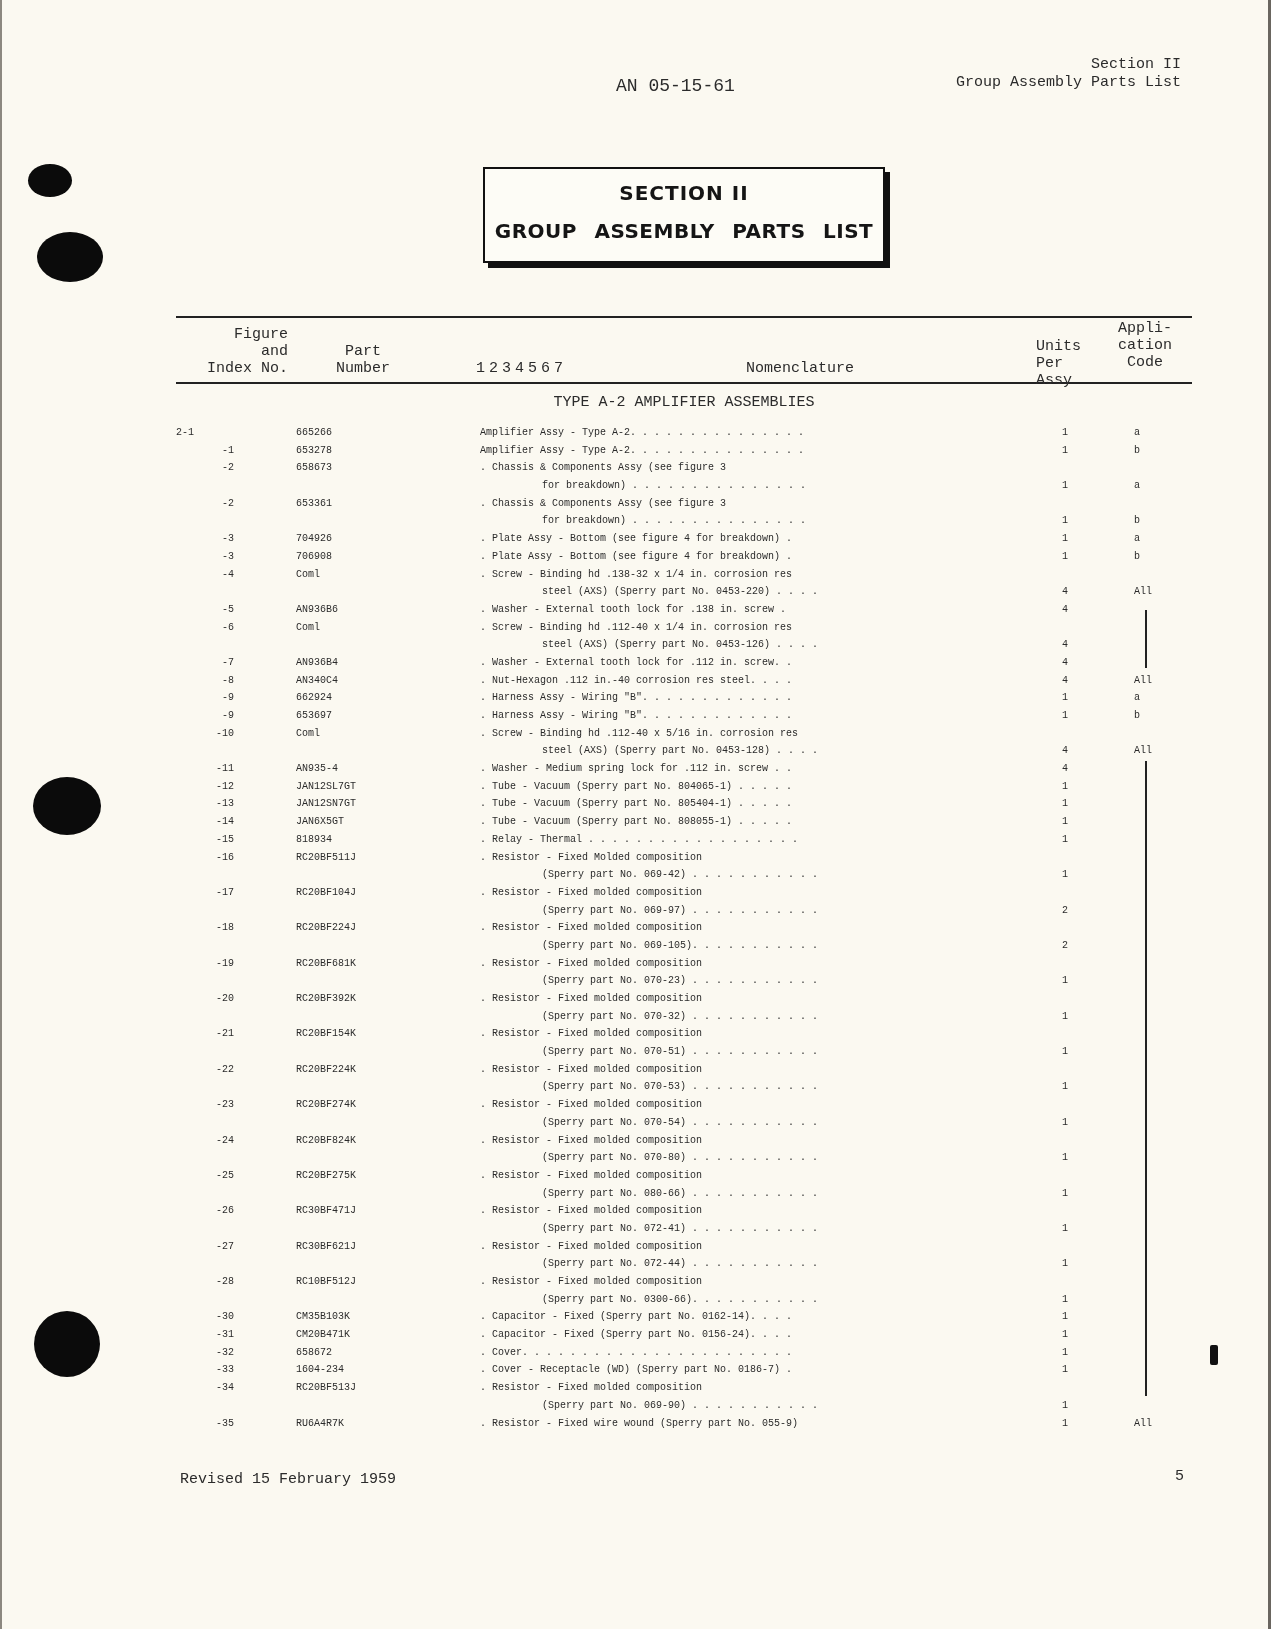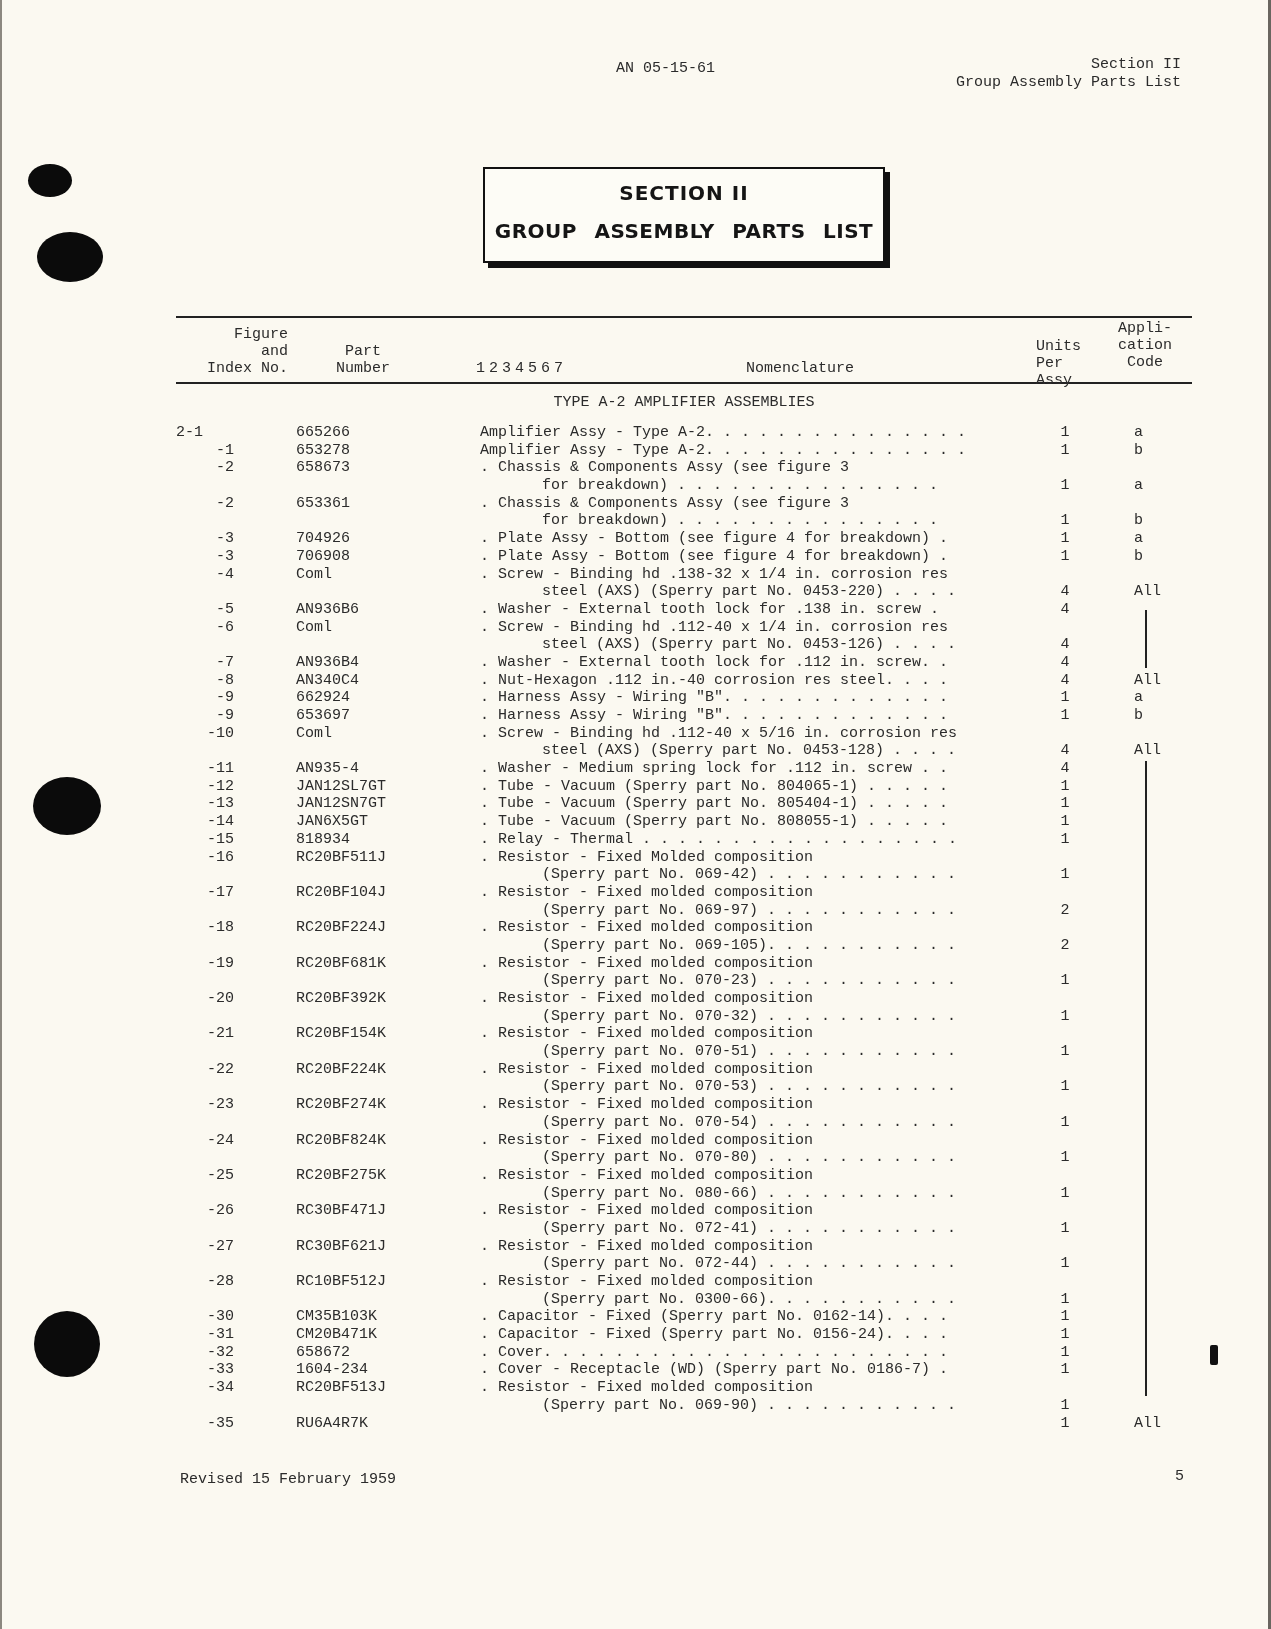--- a/index.html
+++ b/index.html
@@ -17,22 +17,22 @@
   .left-edge {
     position: absolute; top: 0; left: 0; width: 2px; height: 1629px; background: #8c8880;
   }
   .hole {
     position: absolute; background: #0b0b0b; border-radius: 50%;
   }
   .edge-mark {
     position: absolute; width: 8px; height: 20px; background: #111; border-radius: 2px;
   }
   .hdr-center {
-    position: absolute; top: 60px; left: 616px;
-    font-size: 15px; letter-spacing: 0px;
+    position: absolute; top: 76px; left: 616px;
+    font-size: 18px; letter-spacing: 0px;
   }
   .hdr-right {
     position: absolute; top: 56px; right: 90px; text-align: right;
     font-size: 15px; line-height: 18px;
   }
   .title-box {
     position: absolute; left: 483px; top: 167px; width: 398px; height: 92px;
     border: 2px solid #111; background: #fdfcf6;
     box-shadow: 5px 5px 0 #111;
     text-align: center;
@@ -51,21 +51,21 @@
   .col-hdr > div { position: absolute; }
   .ch-fig { left: 0; top: 8px; width: 112px; text-align: right; }
   .ch-part { left: 112px; top: 25px; width: 150px; text-align: center; }
   .ch-indent { left: 300px; top: 42px; letter-spacing: 4px; }
   .ch-nom { left: 570px; top: 42px; }
   .ch-units { left: 860px; top: 4px; width: 64px; text-align: left; margin-top: 16px; }
   .ch-app { left: 932px; top: 2px; width: 74px; text-align: center; }
 
   .group-title { text-align: center; font-size: 15px; margin-top: 10px; height: 30px; padding-left: 0px; }
 
-  .rows { position: relative; font-size: 15px; text-decoration: underline; }
+  .rows { position: relative; font-size: 10px; text-decoration: underline; }
   .row { position: relative; height: 17.7px; line-height: 17.7px; white-space: pre; }
   .row > span { position: absolute; top: 0; }
   .c-idx { left: 0; width: 58px; text-align: right; }
   .c-idx.major { left: 0; text-align: left; }
   .c-part { left: 120px; }
   .c-nom { left: 304px; }
   .c-nom.cont { left: 366px; }
   .c-units { left: 879px; width: 20px; text-align: center; }
   .c-app { left: 958px; width: 40px; text-align: left; }
 
@@ -175,20 +175,20 @@
       <div class="row"><span class="c-idx">-27</span><span class="c-part">RC30BF621J</span><span class="c-nom">. Resistor - Fixed molded composition</span></div>
       <div class="row"><span class="c-nom cont">(Sperry part No. 072-44) . . . . . . . . . . .</span><span class="c-units">1</span><span class="c-app"></span></div>
       <div class="row"><span class="c-idx">-28</span><span class="c-part">RC10BF512J</span><span class="c-nom">. Resistor - Fixed molded composition</span></div>
       <div class="row"><span class="c-nom cont">(Sperry part No. 0300-66). . . . . . . . . . .</span><span class="c-units">1</span><span class="c-app"></span></div>
       <div class="row"><span class="c-idx">-30</span><span class="c-part">CM35B103K</span><span class="c-nom">. Capacitor - Fixed (Sperry part No. 0162-14). . . .</span><span class="c-units">1</span><span class="c-app"></span></div>
       <div class="row"><span class="c-idx">-31</span><span class="c-part">CM20B471K</span><span class="c-nom">. Capacitor - Fixed (Sperry part No. 0156-24). . . .</span><span class="c-units">1</span><span class="c-app"></span></div>
       <div class="row"><span class="c-idx">-32</span><span class="c-part">658672</span><span class="c-nom">. Cover. . . . . . . . . . . . . . . . . . . . . . .</span><span class="c-units">1</span><span class="c-app"></span></div>
       <div class="row"><span class="c-idx">-33</span><span class="c-part">1604-234</span><span class="c-nom">. Cover - Receptacle (WD) (Sperry part No. 0186-7) .</span><span class="c-units">1</span><span class="c-app"></span></div>
       <div class="row"><span class="c-idx">-34</span><span class="c-part">RC20BF513J</span><span class="c-nom">. Resistor - Fixed molded composition</span></div>
       <div class="row"><span class="c-nom cont">(Sperry part No. 069-90) . . . . . . . . . . .</span><span class="c-units">1</span><span class="c-app"></span></div>
-      <div class="row"><span class="c-idx">-35</span><span class="c-part">RU6A4R7K</span><span class="c-units">1</span><span class="c-app">All</span></div>
+      <div class="row"><span class="c-idx">-35</span><span class="c-part">RU6A4R7K</span><span class="c-nom">. Resistor - Fixed wire wound (Sperry part No. 055-9)</span><span class="c-units">1</span><span class="c-app">All</span></div>
       <div class="app-bar" style="left: 969px; top: 186px; height: 58px;"></div>
       <div class="app-bar" style="left: 969px; top: 337px; height: 635px;"></div>
     </div>
 </div>
 
 <div class="footer-left">Revised 15 February 1959</div>
 <div class="footer-right">5</div>
 
 </body></html>

